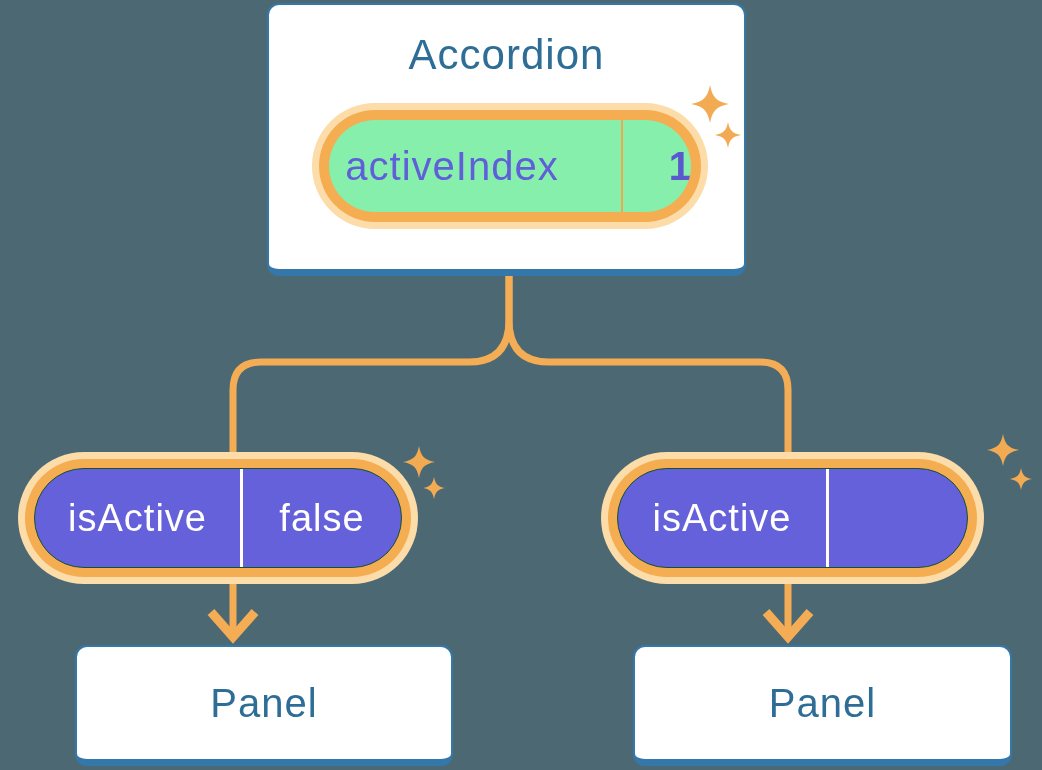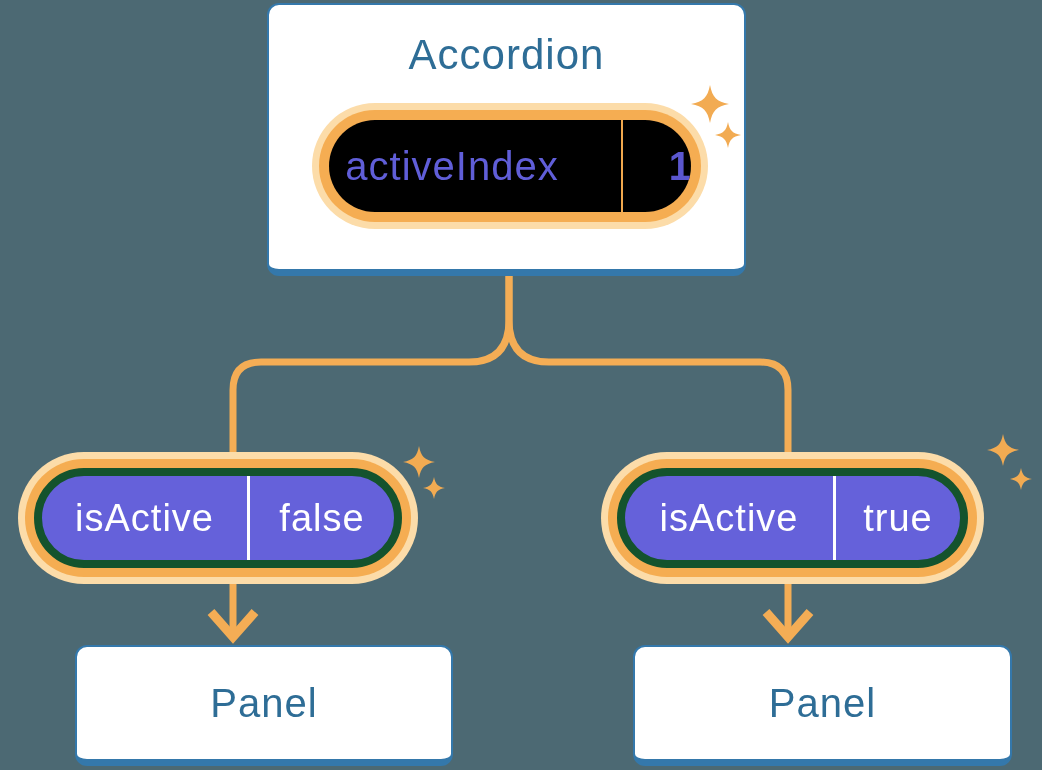--- a/index.html
+++ b/index.html
@@ -30,29 +30,29 @@
 
   
   .pill-halo{
     position:absolute;border-radius:999px;background:#fcdca9;padding:7px;z-index:2;
   }
   .pill-ring{width:100%;height:100%;border-radius:999px;background:#f5ad52;padding:10px;}
   .pill-body{
     width:100%;height:100%;border-radius:999px;display:flex;align-items:stretch;overflow:hidden;
   }
   .state-pill{left:43px;top:98px;width:396px;height:126px;}
-  .state-pill .pill-body{background:#000000;gap:46px;}
+  .state-pill .pill-body{background:#86efac;gap:46px;}
   .seg{display:flex;align-items:center;justify-content:center;}
   .state-pill .seg-name{width:267px;font-size:40px;color:#605ed8;letter-spacing:1px;}
   .state-pill .seg-value{flex:1;font-size:40px;font-weight:700;color:#5b57cf;}
   .divider-orange{width:2px;background:#f0a84e;}
   .divider-white{width:3px;background:#ffffff;}
 
   .prop-pill .pill-ring{padding:9px;}
-  .prop-pill .pill-body{background:#6561da;border:8px solid #14532d;}
+  .prop-pill .pill-body{background:#6561da;border:1px solid #14532d;}
   .prop-pill .seg{color:#ffffff;font-size:38px;letter-spacing:1px;}
   .prop-pill .seg-value{font-weight:400;}
   .prop-pill-left{left:18px;top:452px;width:400px;height:132px;}
   .prop-pill-left .seg-name{width:205px;}
   .prop-pill-left .seg-value{flex:1;}
   .prop-pill-right{left:601px;top:452px;width:383px;height:132px;}
   .prop-pill-right .seg-name{width:208px;}
   .prop-pill-right .seg-value{flex:1;}
 </style>
 </head>
@@ -88,21 +88,20 @@
         <div class="seg seg-value">false</div>
       </div>
     </div>
   </div>
 
   <div class="pill-halo prop-pill prop-pill-right">
     <div class="pill-ring">
       <div class="pill-body">
         <div class="seg seg-name">isActive</div>
         <div class="divider-white"></div>
-        <div class="seg seg-value">true</div>
       </div>
     </div>
   </div>
 
   <div class="card panel-card panel-left">
     <div class="panel-title">Panel</div>
   </div>
   <div class="card panel-card panel-right">
     <div class="panel-title">Panel</div>
   </div>

